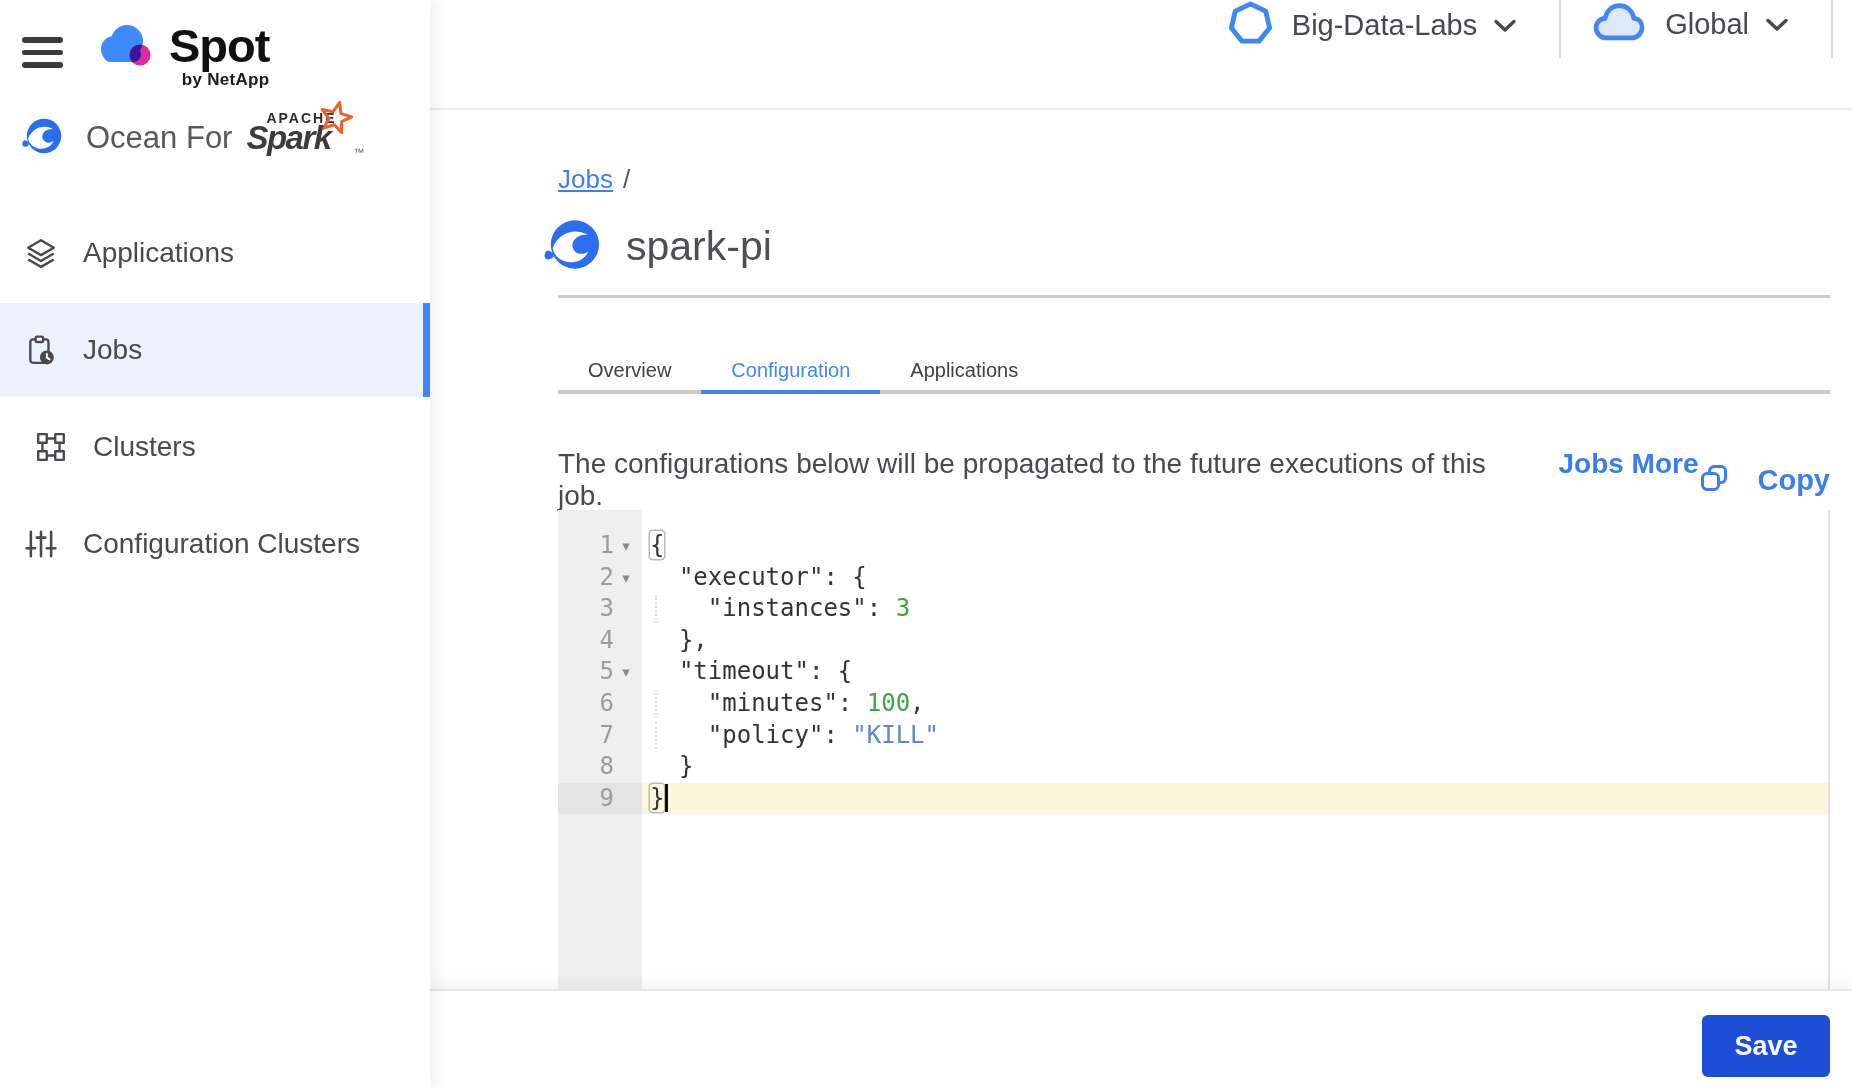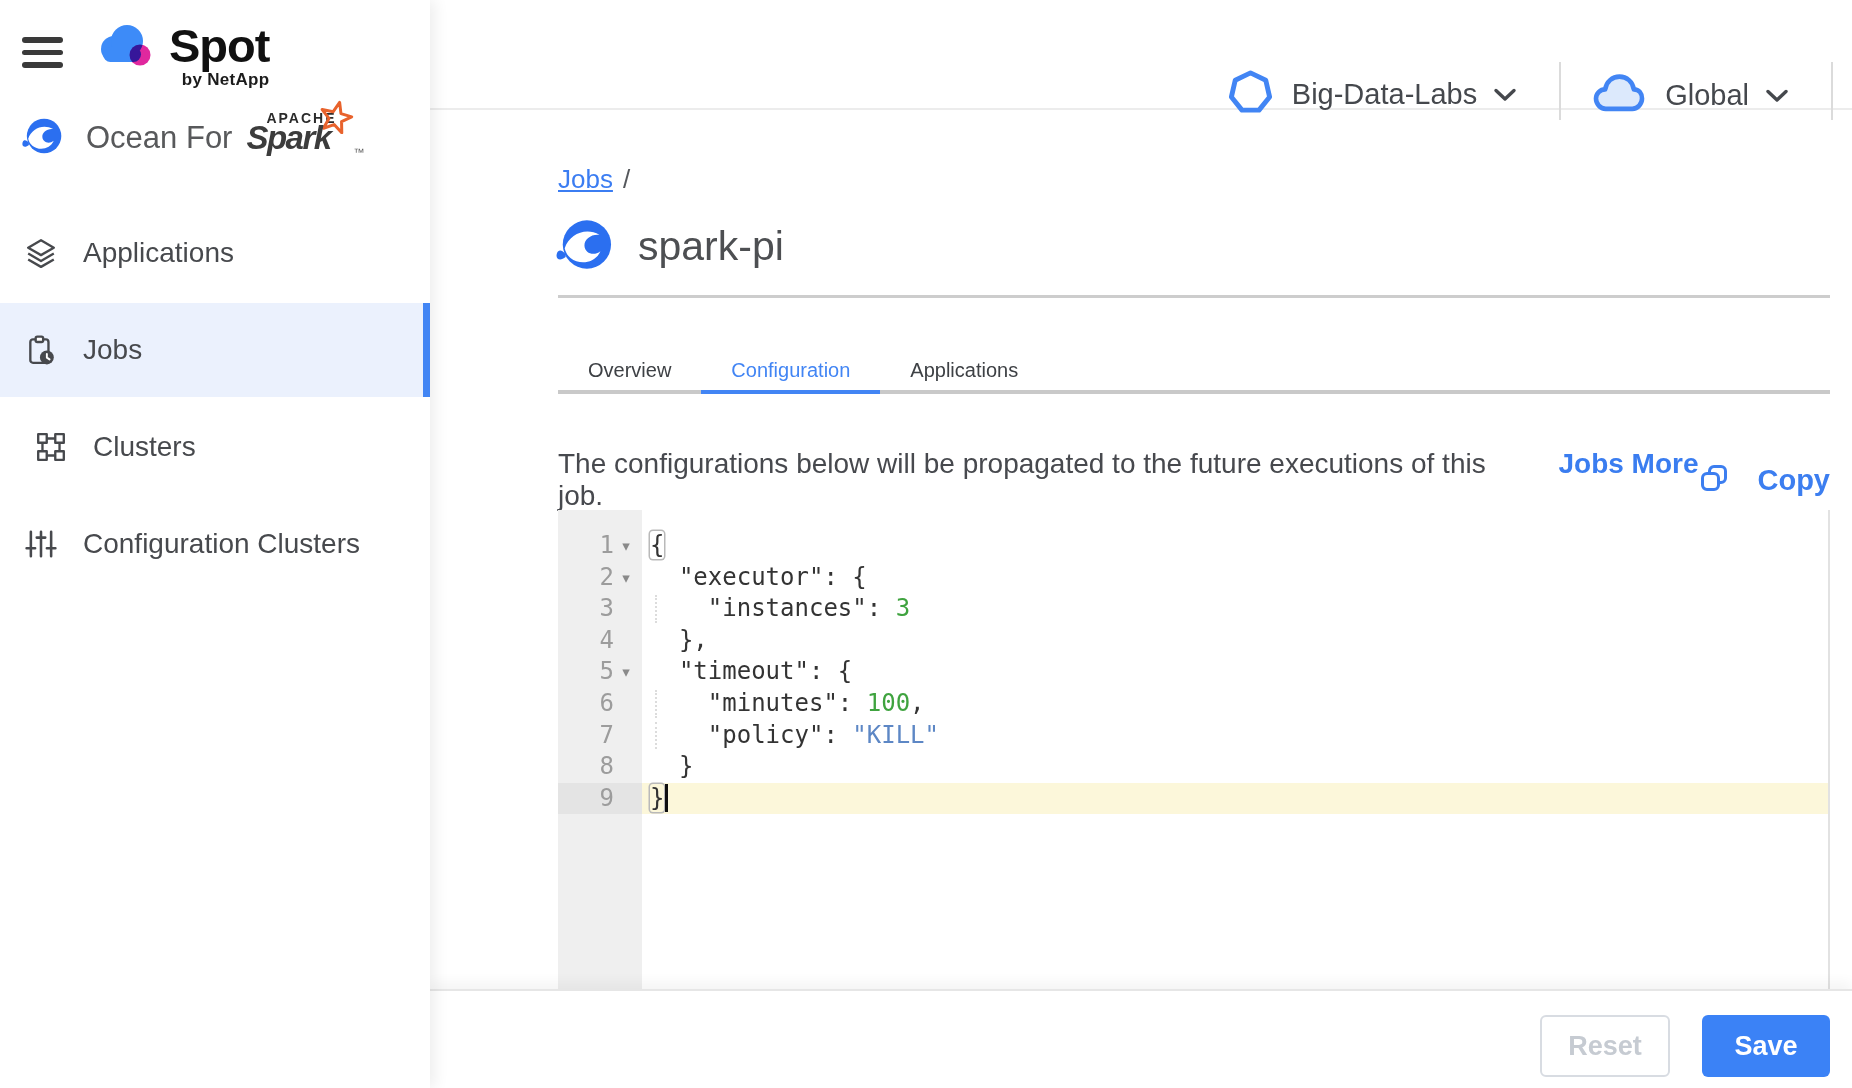--- a/index.html
+++ b/index.html
@@ -30,34 +30,34 @@
   .spark-tm { position:absolute; right:-8px; bottom:8px; font-size:11px; color:#555; }
 
   .nav-item { position:absolute; left:0; width:430px; height:94px; display:flex; align-items:center;
               padding-left:25px; gap:26px; font-size:28px; color:#47494D; cursor:pointer; }
   .nav-item.active { background:#EBF1FD; }
   .nav-item.active::after { content:""; position:absolute; right:0; top:0; width:7px; height:100%; background:#4285F4; }
   .nav-icon { width:32px; height:32px; flex:none; display:flex; align-items:center; justify-content:center; }
 
   
   .topbar { position:absolute; left:430px; top:0; right:0; height:110px; background:#fff; border-bottom:2px solid #ECECEC; }
-  .topbar-right { position:absolute; right:0; top:0; height:120px; display:flex; align-items:flex-end; padding-right:19px; }
+  .topbar-right { position:absolute; right:0; top:0; height:120px; display:flex; align-items:flex-start; padding-right:19px; }
   .switcher { display:flex; align-items:center; cursor:pointer; }
   .switcher .sw-label { font-size:29px; color:#45484D; margin-left:18px; }
   .switcher .chev { margin-left:16px; display:flex; }
   .vdiv { width:2px; height:58px; background:#DBDBDB; margin-left:42px; }
   .switcher + .vdiv { margin-left:42px; }
   .vdiv + .switcher { margin-left:30px; }
 
   
   .breadcrumb { position:absolute; left:558px; top:164px; font-size:26px; }
   .crumb-link { color:#3B7DF2; text-decoration:underline; cursor:pointer; }
   .crumb-sep { color:#55585C; margin-left:10px; }
 
-  .title-row { position:absolute; left:556px; top:218px; display:flex; align-items:center; gap:26px; }
+  .title-row { position:absolute; left:544px; top:218px; display:flex; align-items:center; gap:26px; }
   .page-title { font-size:41px; font-weight:500; color:#4D4F52; }
 
   .title-divider { position:absolute; left:558px; top:295px; width:1272px; height:2.5px; background:#CDCDCD; }
 
   .tabs { position:absolute; left:558px; top:350px; width:1272px; height:44px; display:flex;
           border-bottom:4px solid #C9C9C9; }
   .tab { padding:0 30px; height:44px; display:flex; align-items:center; font-size:20px; font-weight:500;
          color:#3E4145; cursor:pointer; border-bottom:4px solid transparent; margin-bottom:-4px; }
   .tab.active { color:#4285F4; border-bottom-color:#4285F4; }
 
@@ -84,21 +84,21 @@
   .match { box-shadow:0 0 0 1.5px #B9B9B9; border-radius:3px; }
   .guide { position:absolute; left:13px; top:2px; bottom:2px; border-left:2px dotted #DCDCDC; }
   .cursor { display:inline-block; width:3px; height:28px; background:#101010; vertical-align:text-bottom; margin-left:1px; }
 
   
   .footer { position:absolute; left:430px; top:989px; right:0; bottom:0; background:#fff;
             border-top:2px solid #E6E6E6; box-shadow:0 -7px 12px rgba(0,0,0,0.045); }
   .btn { position:absolute; top:24px; height:62px; border-radius:6px; font-size:27px; font-weight:600;
          font-family:"Liberation Sans",sans-serif; cursor:pointer; display:flex; align-items:center; justify-content:center; }
   .reset-btn { right:182px; width:130px; background:#fff; border:2px solid #D8DCE2; color:#C6CBD2; }
-  .save-btn { right:22px; width:128px; background:#3b82f6; border:none; color:#fff;margin-left:36px; }
+  .save-btn { right:22px; width:128px; background:#1d4ed8; border:none; color:#fff;margin-left:36px; }
 </style>
 </head>
 <body>
 
 <aside class="sidebar">
 
   <div class="hamburger">
     <span></span>
       <span></span>
       <span></span>
@@ -319,15 +319,14 @@
     <div class="line active">
       <div class="gut">
         <span class="ln">9</span>
         <span class="fold"></span>
       </div>
       <div class="code"><span class="match">}</span><i class="cursor"></i></div>
     </div>
   </div>
 
 <footer class="footer">
-  <button class="btn reset-btn">Reset</button>
   <button class="btn save-btn">Save</button>
 </footer>
 
 </body></html>

